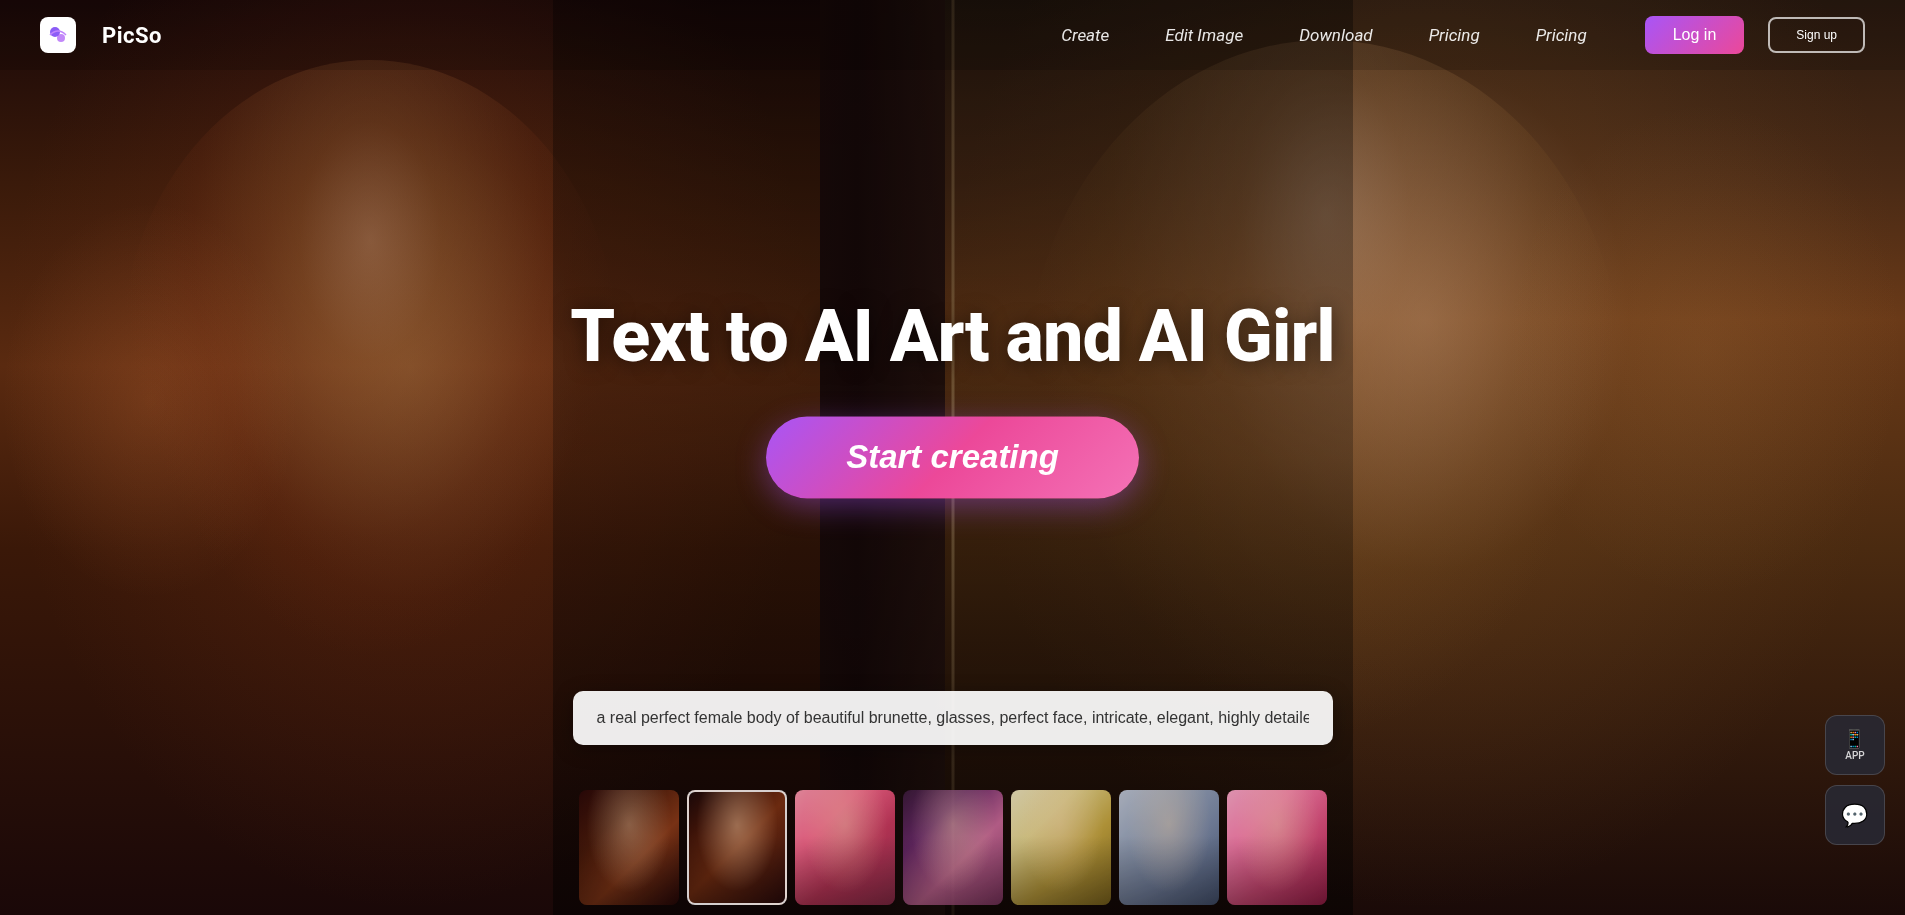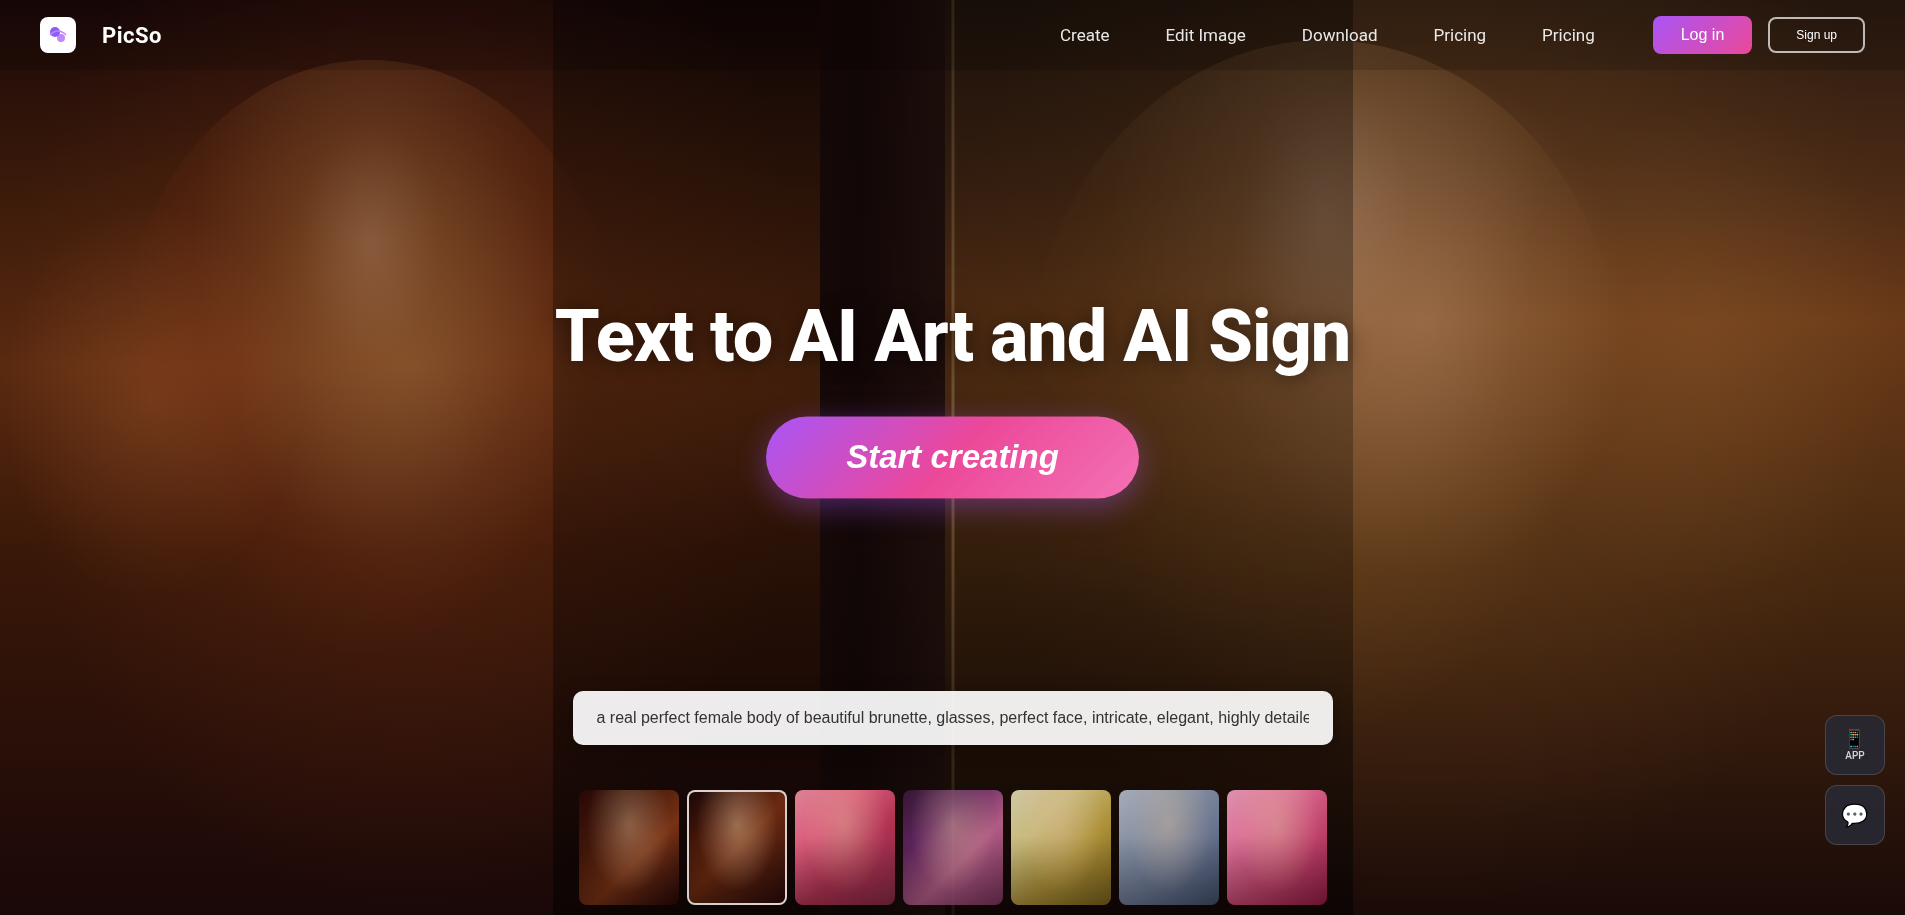--- a/index.html
+++ b/index.html
@@ -161,26 +161,27 @@
 
     .nav-link {
       color: white;
       text-decoration: none;
       font-size: 17px;
       font-weight: 400;
       padding: 10px 28px;
       cursor: pointer;
       opacity: 0.9;
       transition: opacity 0.2s;
+      font-style: italic;
     }
 
     .nav-actions {
       display: flex;
       align-items: center;
-      gap: 16px;
+      gap: 24px;
     }
 
     .btn-login {
       background: linear-gradient(135deg, #a855f7, #ec4899);
       color: white;
       border: none;
       padding: 10px 28px;
       border-radius: 8px;
       font-size: 16px;
       font-weight: 500;
@@ -425,21 +426,21 @@
     <a class="nav-link">Pricing</a>
   </div>
 
   <div class="nav-actions">
     <button class="btn-login">Log in</button>
     <button class="btn-signup">Sign up</button>
   </div>
 </nav>
 
 <div class="hero-content">
-  <h1 class="hero-title">Text to AI Art and AI Sign</h1>
+  <h1 class="hero-title">Text to AI Art and AI Girl</h1>
   <button class="btn-start">Start creating</button>
 </div>
 
 <div class="prompt-container">
   <input class="prompt-input" type="text" value="a real perfect female body of beautiful brunette, glasses, perfect face, intricate, elegant, highly detailed|" style="">
 </div>
 
 <div class="thumbnail-strip">
   <div class="thumb thumb-1"></div>
   <div class="thumb thumb-2 thumb-active"></div>

